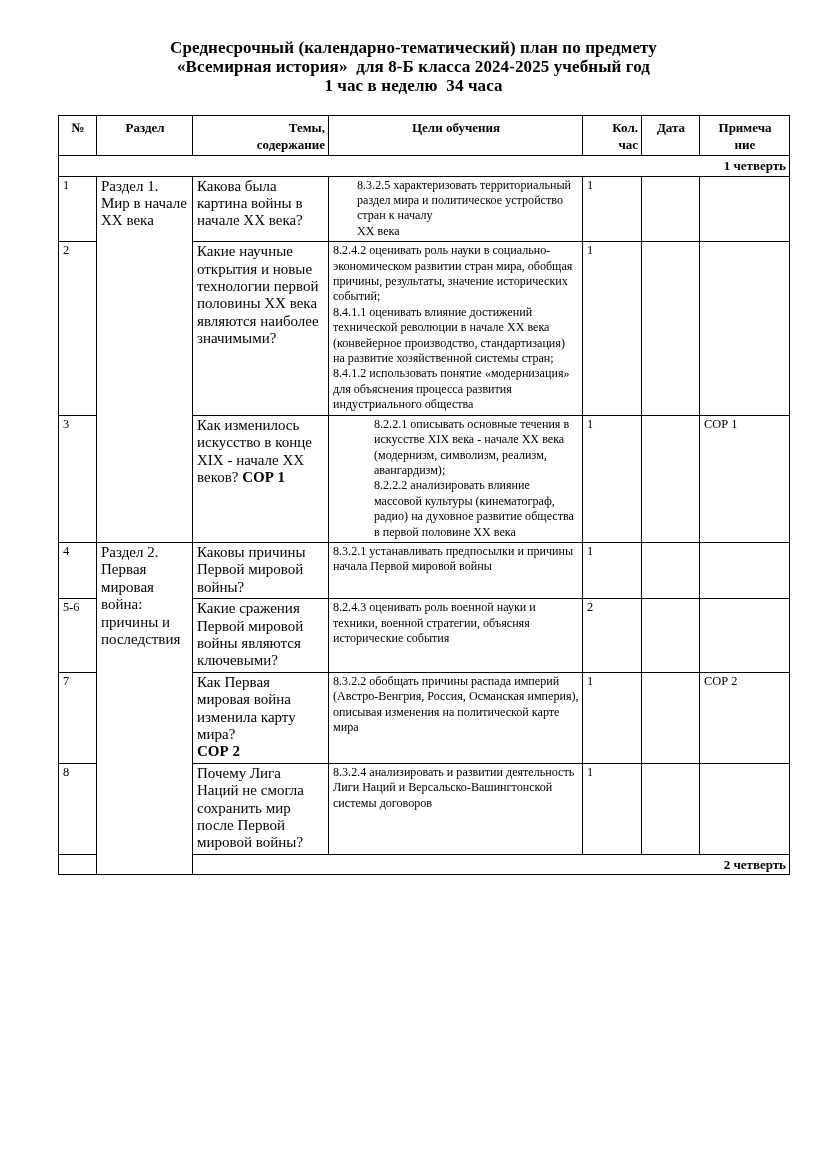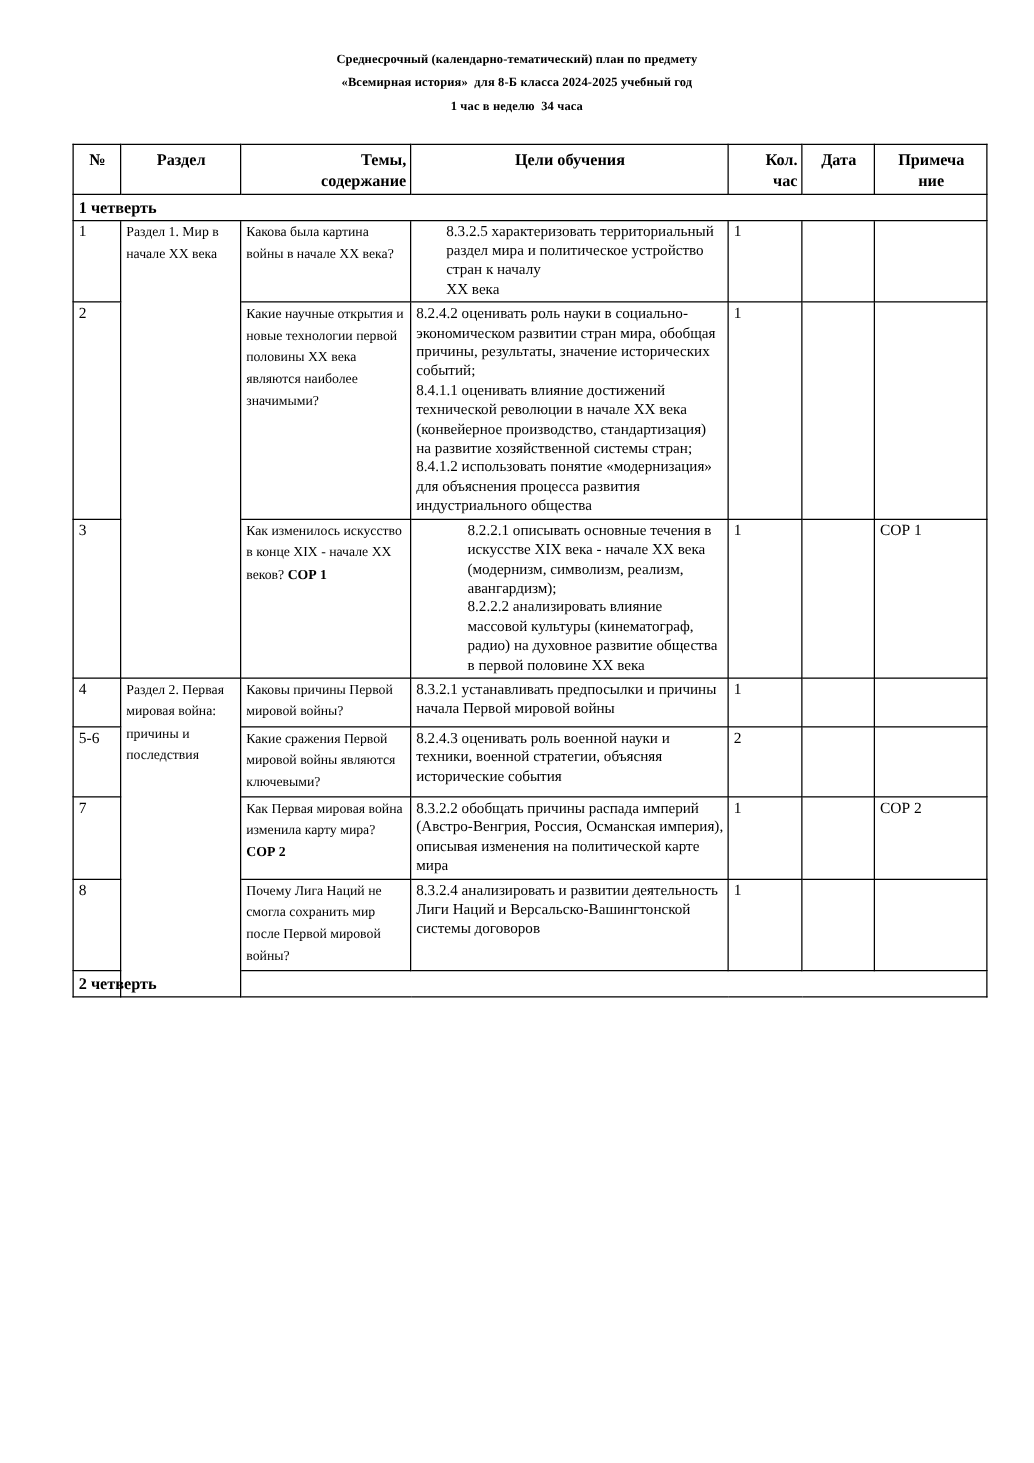--- a/index.html
+++ b/index.html
@@ -17,21 +17,21 @@
   }
   .page {
     width: 827px;
     height: 1170px;
     position: relative;
     box-sizing: border-box;
   }
   .doc-title {
     text-align: center;
     font-weight: bold;
-    font-size: 10px;
+    font-size: 17px;
     line-height: 19px;
     padding-top: 38px;
     letter-spacing: 0.1px;
   }
   .doc-title .tline {
     display: block;
     white-space: pre;
   }
   table.ktp {
     border-collapse: collapse;
@@ -75,25 +75,25 @@
   td.note {
     text-align: center;
     font-weight: bold;
     padding-top: 2px;
   }
   td.goals {
     font-size: 12.1px;
     line-height: 15.4px;
   }
   td.theme, td.sect {
-    font-size: 11px;
+    font-size: 15px;
     line-height: 17.4px;
   }
   tr.quarter td {
-    text-align: left;
+    text-align: right;
     font-weight: bold;
     font-size: 13px;
     padding-top: 2px;
     padding-bottom: 2px;
   }
   .b { font-weight: bold; }
 </style>
 </head>
 <body>
 

